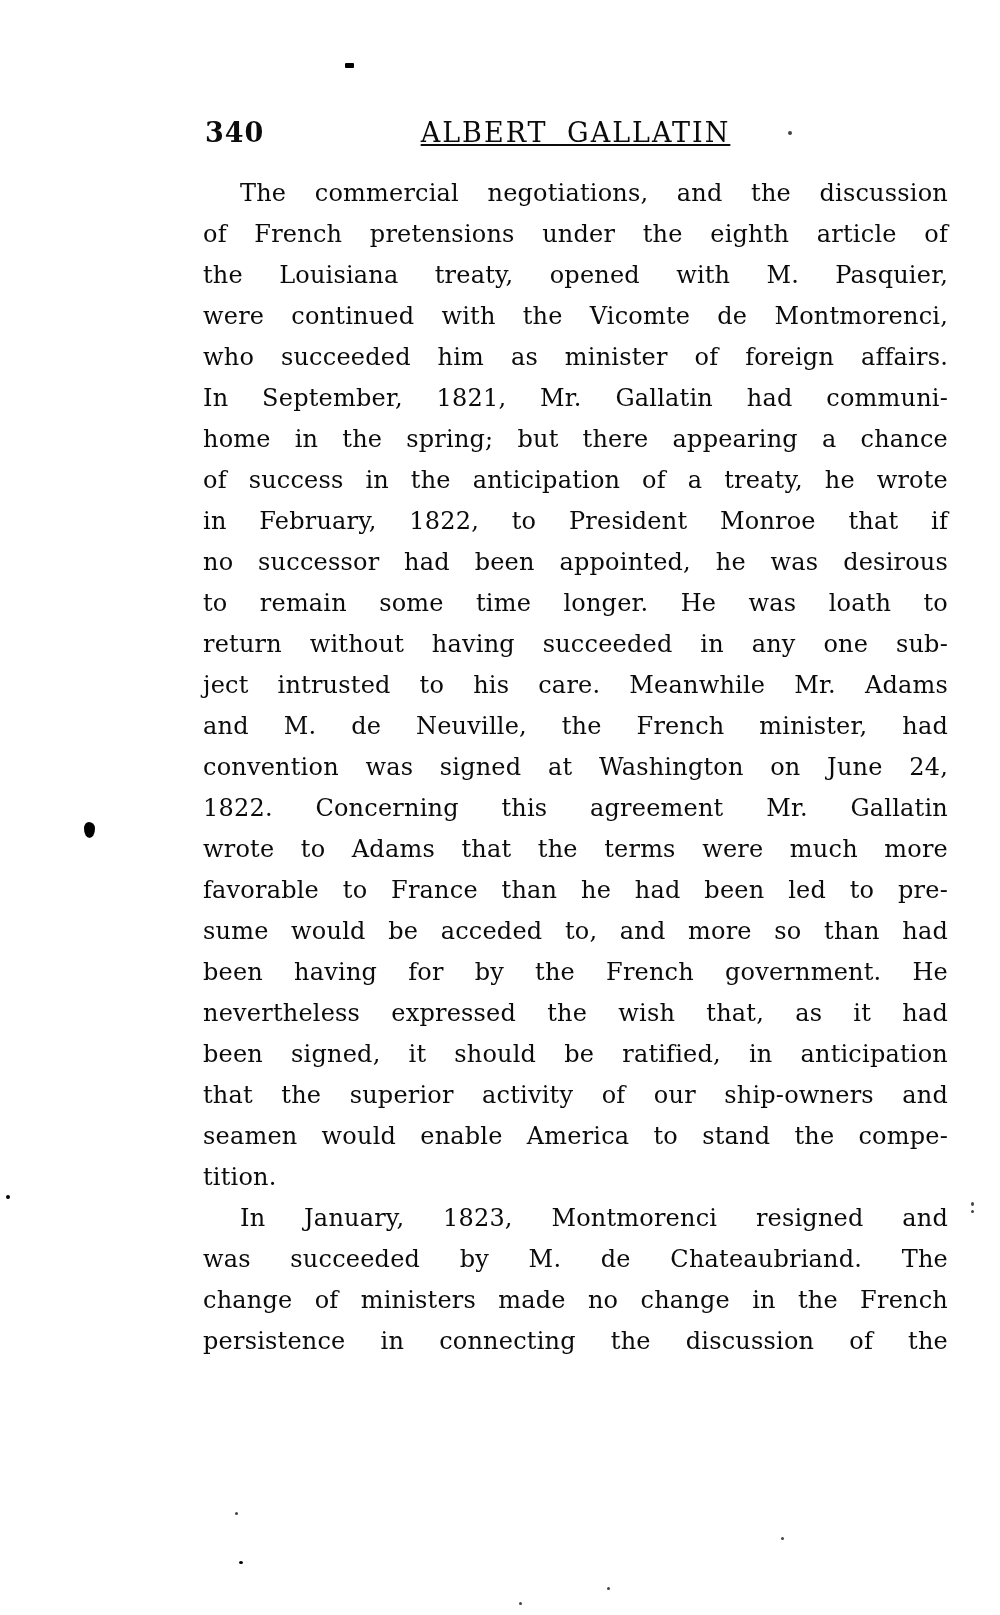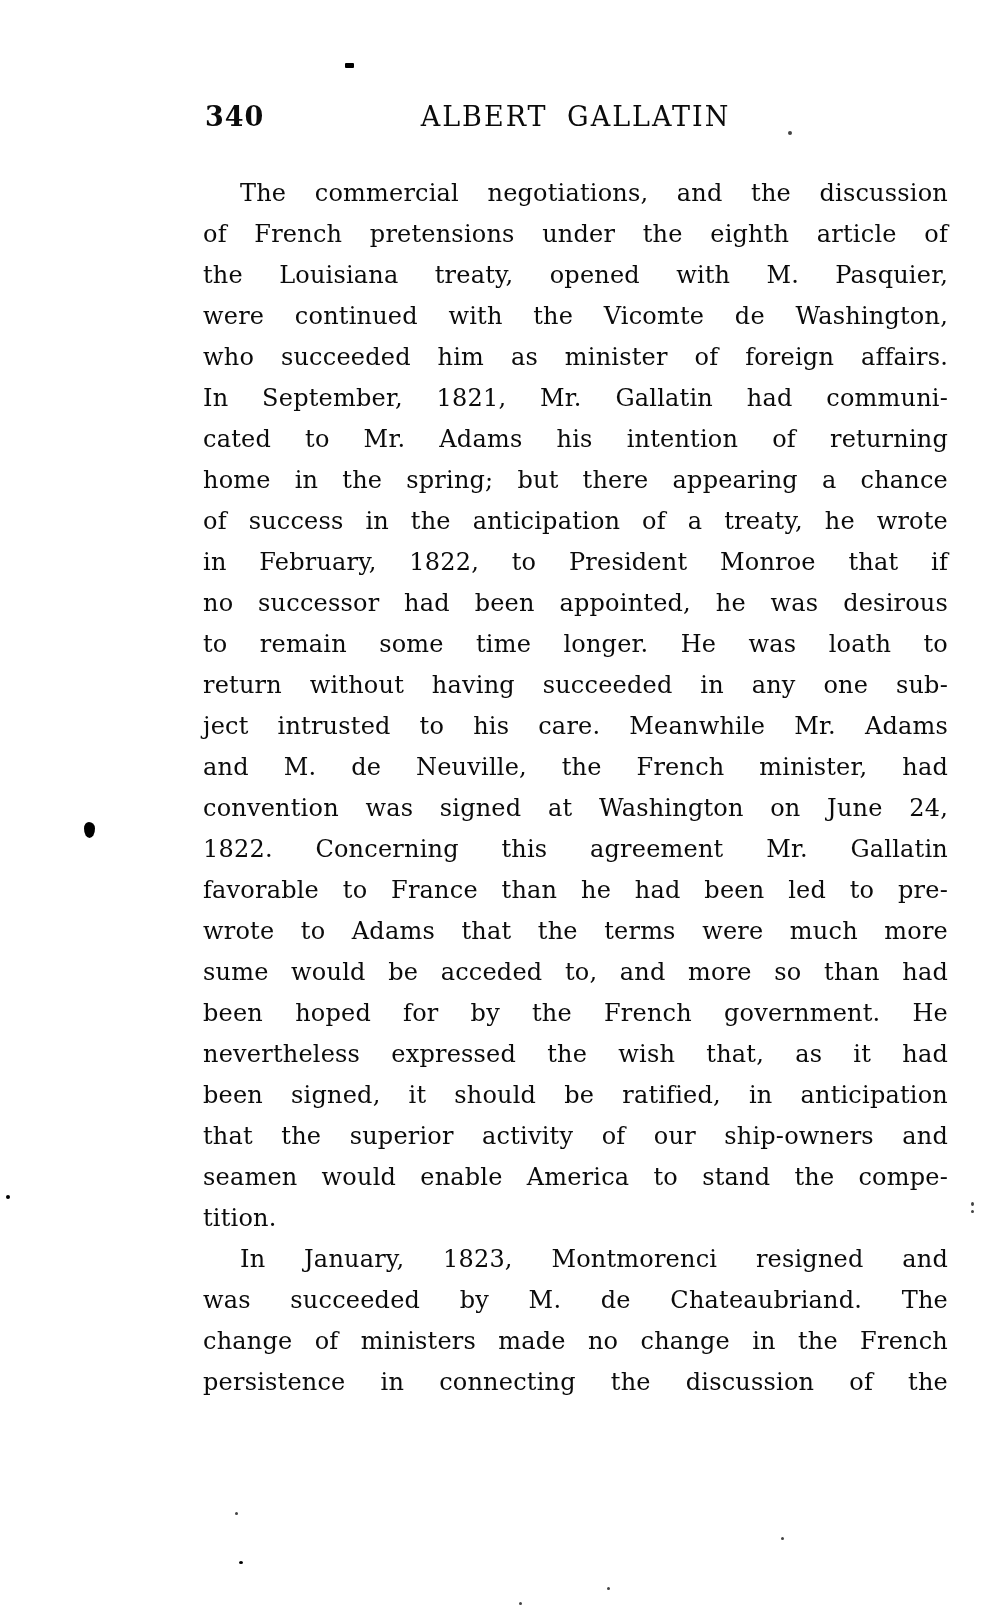--- a/index.html
+++ b/index.html
@@ -16,23 +16,24 @@
   .scan-page {
     position: absolute;
     inset: 0;
     background: #ffffff;
   }
 
   
   .running-head {
     position: absolute;
     left: 203px;
-    top: 101px;
+    top: 117px;
     width: 745px;
     height: 36px;
+    text-decoration: underline;
   }
   .folio {
     position: absolute;
     left: 2px;
     top: 0;
     font-size: 27px;
     font-weight: bold;
     letter-spacing: 1px;
   }
   .head-title {
@@ -83,38 +84,37 @@
   <header class="running-head">
     <span class="folio">340</span>
     <span class="head-title">ALBERT GALLATIN</span>
   </header>
 
   <main class="text-block" id="text-block">
       <div class="paragraph">
         <div class="line first">The commercial negotiations, and the discussion</div>
         <div class="line">of French pretensions under the eighth article of</div>
         <div class="line">the Louisiana treaty, opened with M. Pasquier,</div>
-        <div class="line">were continued with the Vicomte de Washington,</div>
+        <div class="line">were continued with the Vicomte de Montmorenci,</div>
         <div class="line">who succeeded him as minister of foreign affairs.</div>
         <div class="line">In September, 1821, Mr. Gallatin had communi-</div>
-        <div class="line">cated to Mr. Adams his intention of returning</div>
         <div class="line">home in the spring; but there appearing a chance</div>
         <div class="line">of success in the anticipation of a treaty, he wrote</div>
         <div class="line">in February, 1822, to President Monroe that if</div>
         <div class="line">no successor had been appointed, he was desirous</div>
         <div class="line">to remain some time longer. He was loath to</div>
         <div class="line">return without having succeeded in any one sub-</div>
         <div class="line">ject intrusted to his care. Meanwhile Mr. Adams</div>
         <div class="line">and M. de Neuville, the French minister, had</div>
         <div class="line">convention was signed at Washington on June 24,</div>
         <div class="line">1822. Concerning this agreement Mr. Gallatin</div>
+        <div class="line">wrote to Adams that the terms were much more</div>
         <div class="line">favorable to France than he had been led to pre-</div>
-        <div class="line">wrote to Adams that the terms were much more</div>
         <div class="line">sume would be acceded to, and more so than had</div>
-        <div class="line">been hoped for by the French government. He</div>
+        <div class="line">been having for by the French government. He</div>
         <div class="line">nevertheless expressed the wish that, as it had</div>
         <div class="line">been signed, it should be ratified, in anticipation</div>
         <div class="line">that the superior activity of our ship-owners and</div>
         <div class="line">seamen would enable America to stand the compe-</div>
         <div class="line last-unjustified">tition.</div>
       </div>
       <div class="paragraph">
         <div class="line first">In January, 1823, Montmorenci resigned and</div>
         <div class="line">was succeeded by M. de Chateaubriand. The</div>
         <div class="line">change of ministers made no change in the French</div>

